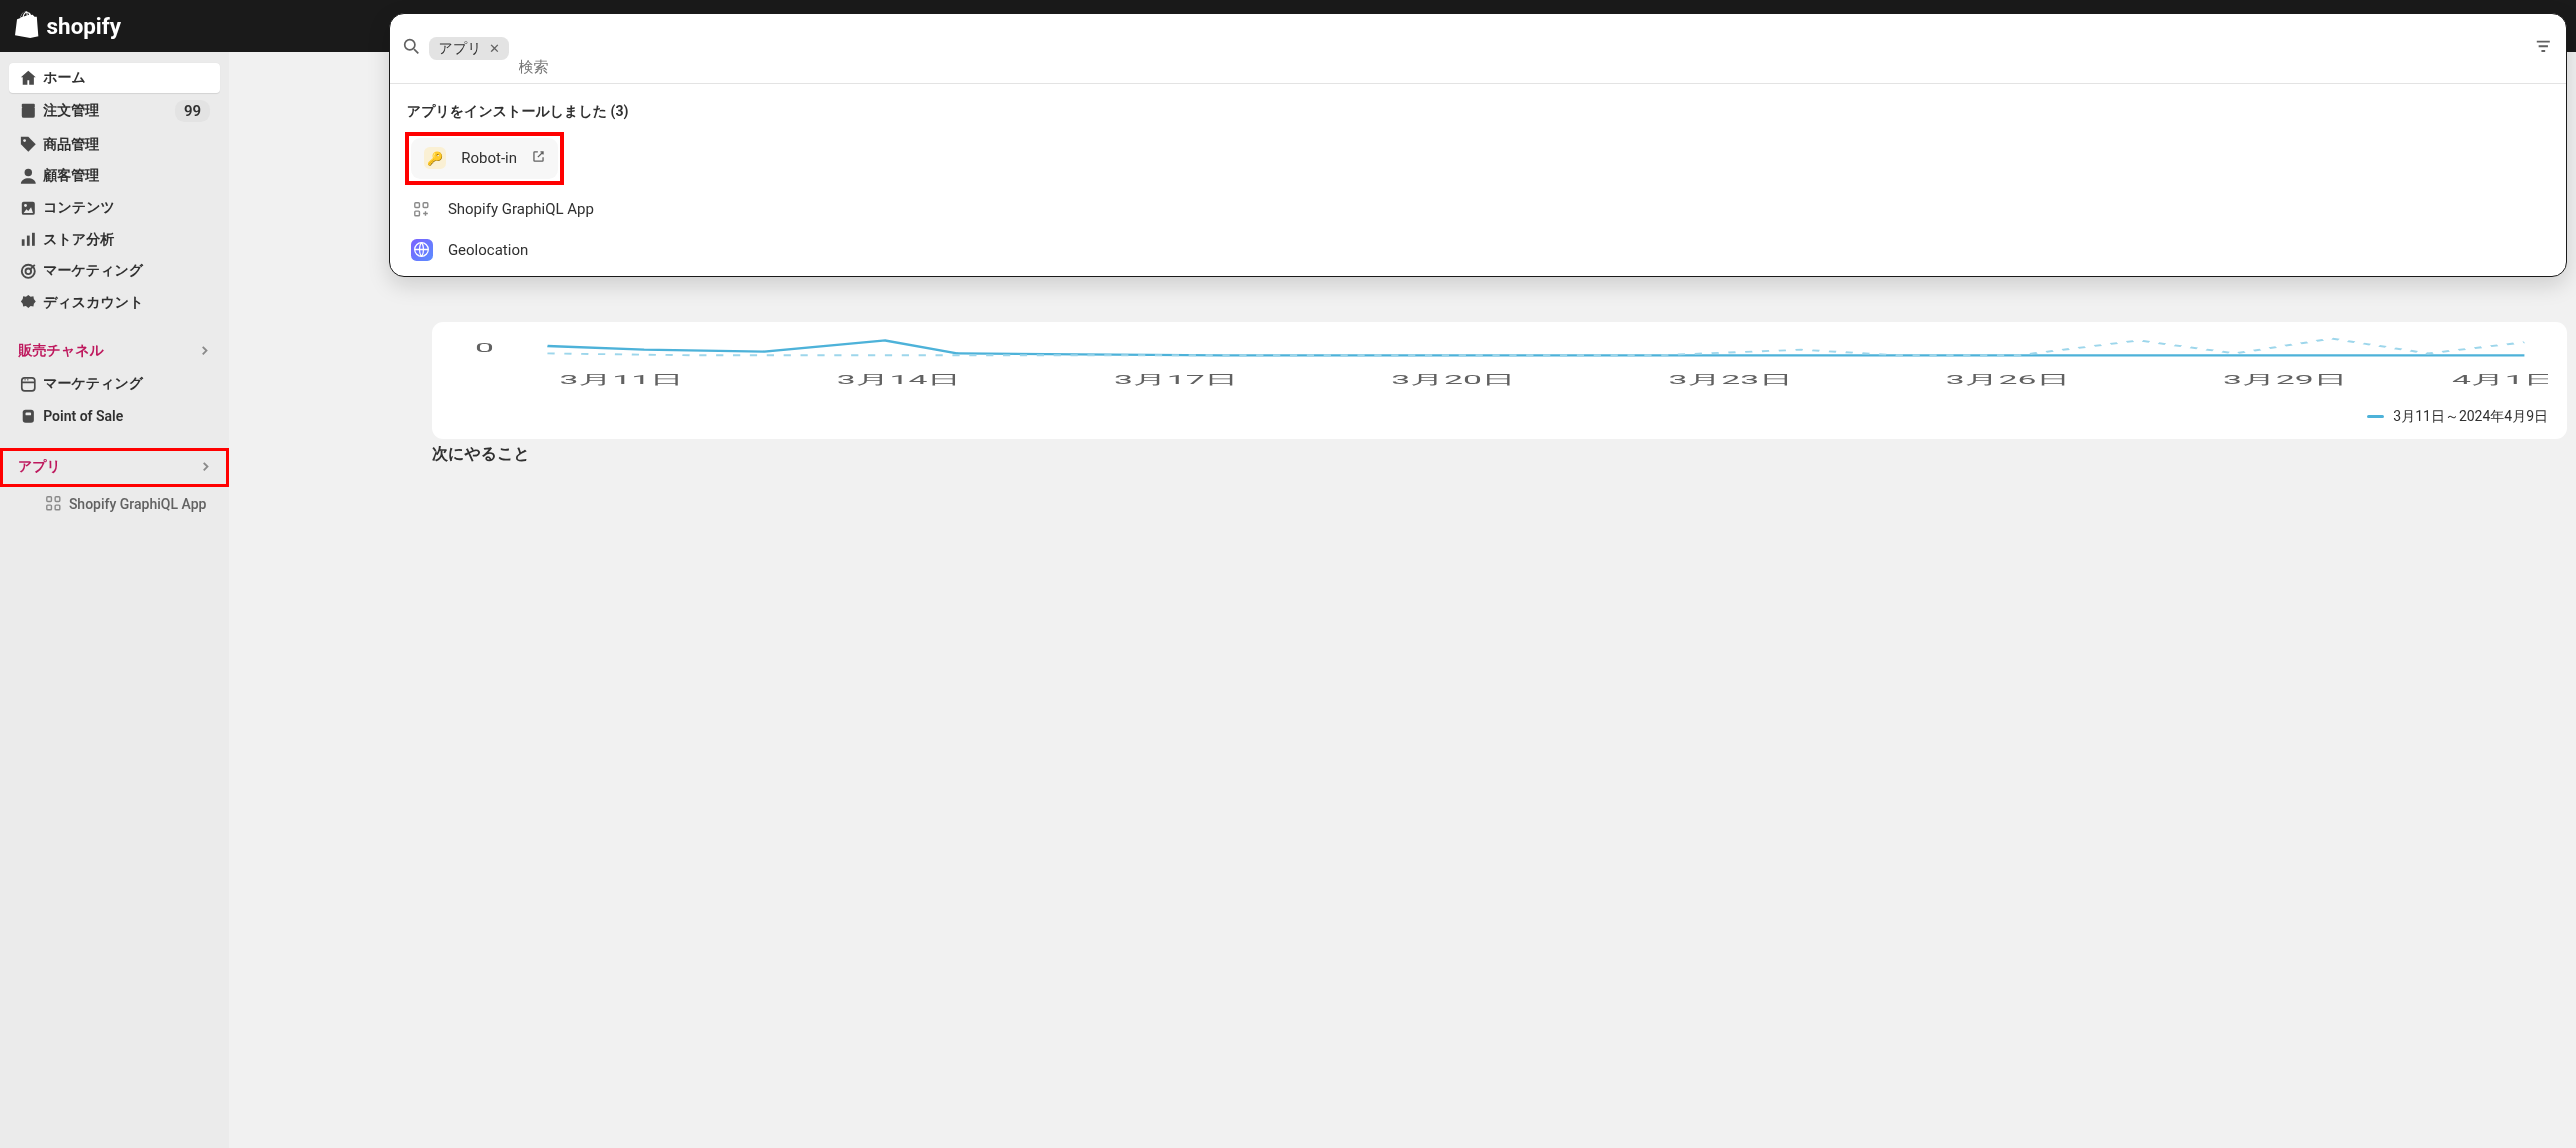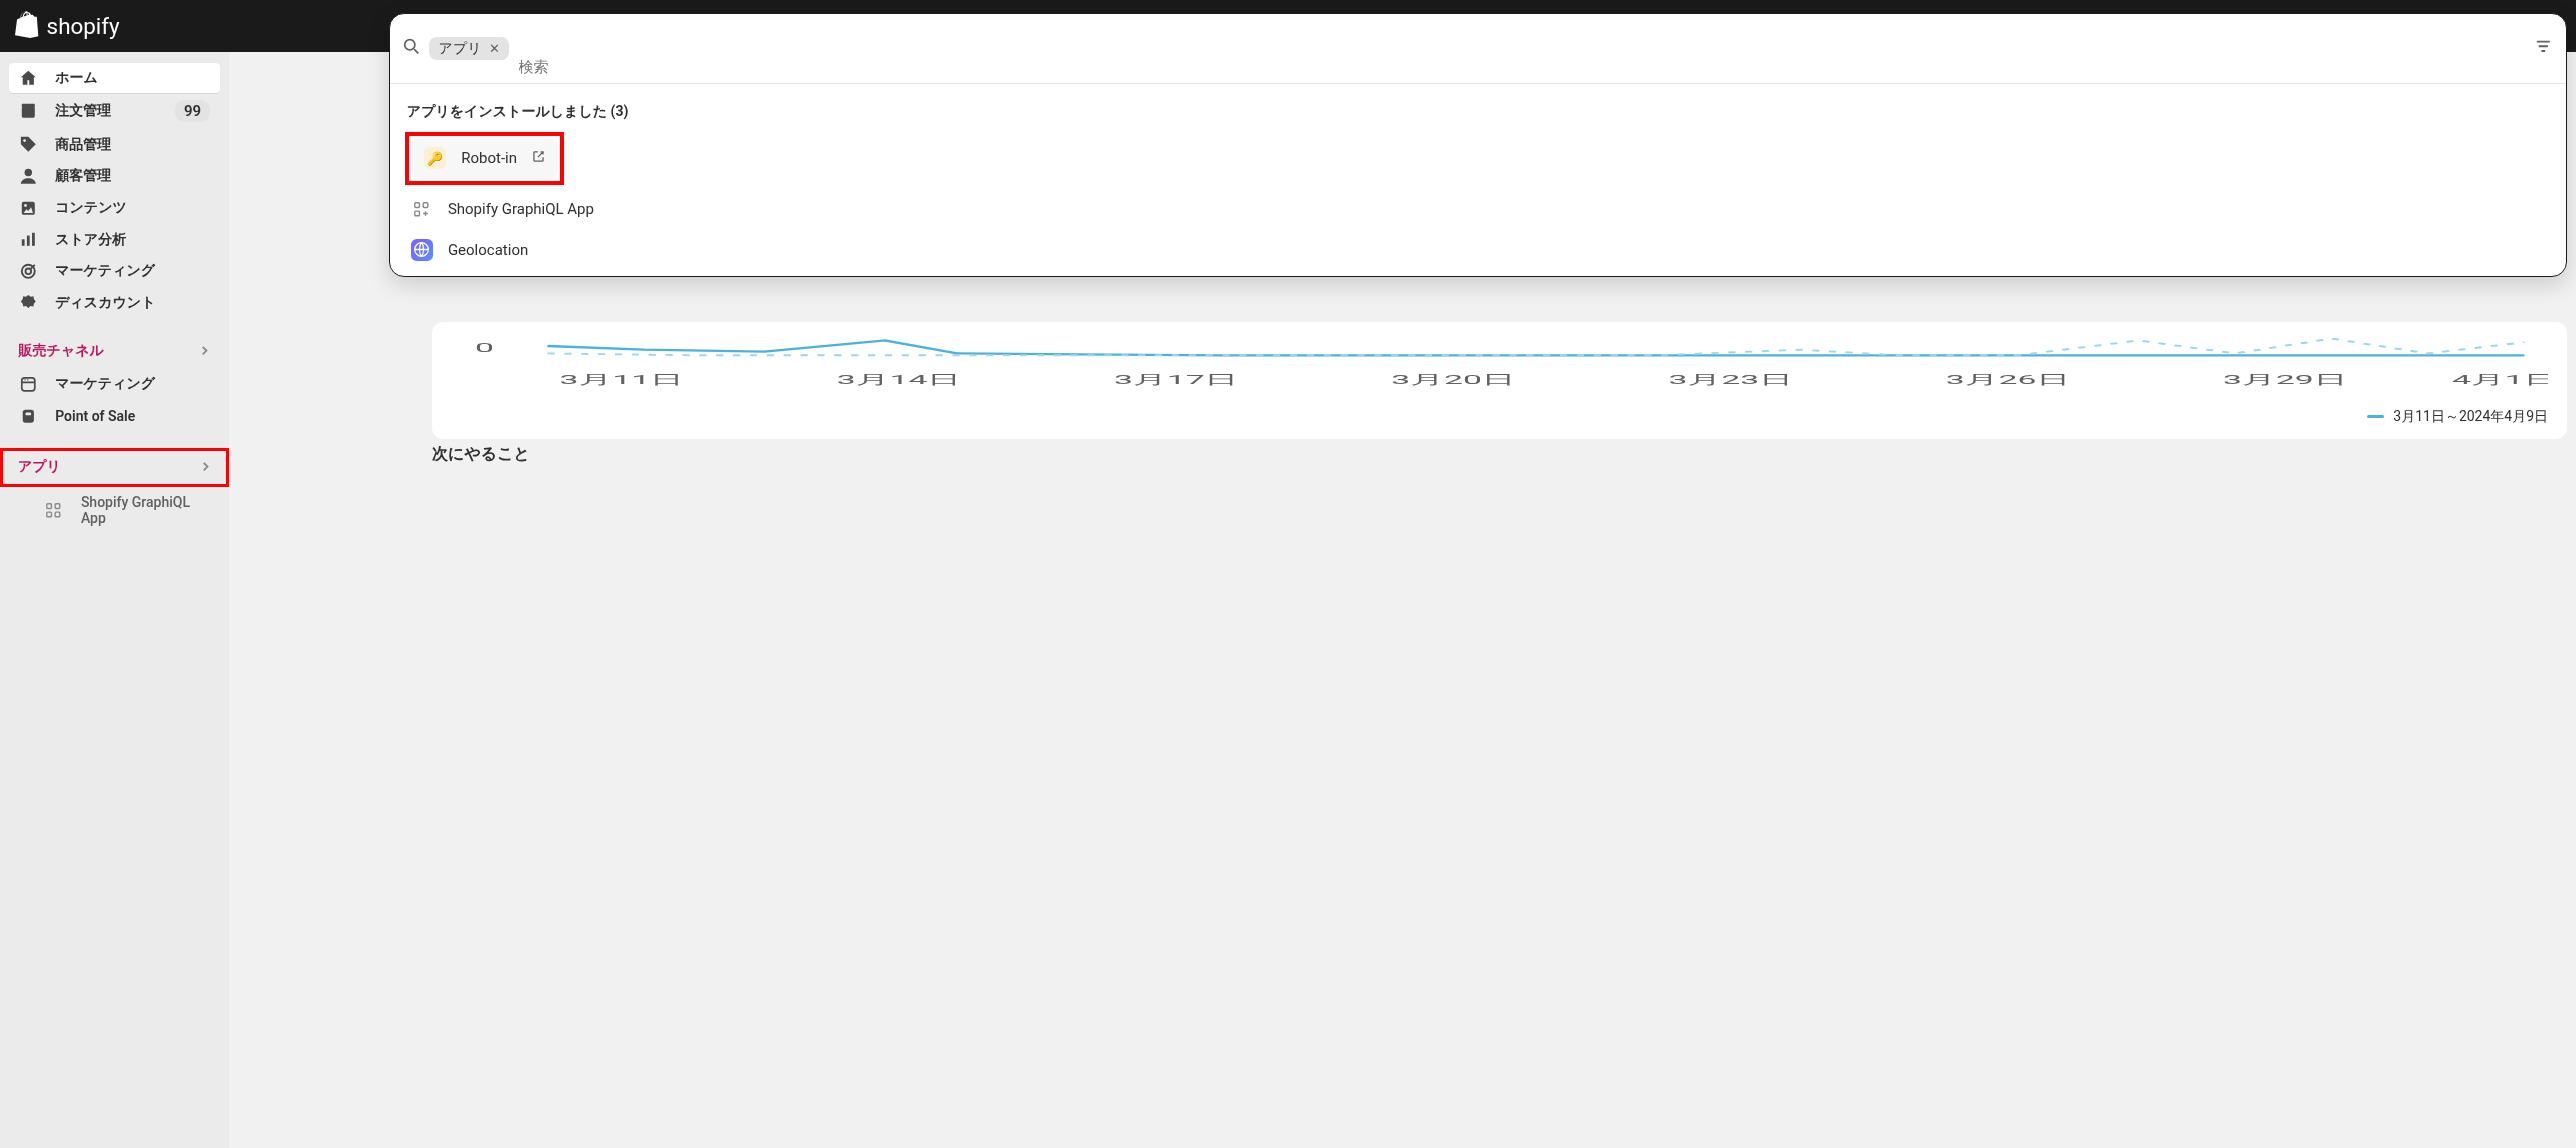--- a/index.html
+++ b/index.html
@@ -20,42 +20,42 @@
       padding: 0 15px;
       position: relative;
       z-index: 10;
     }
     .logo {
       display: flex;
       align-items: center;
       gap: 5.6px;
       color: #fff;
       font-size: 22.4px;
-      font-weight: 400;
+      font-weight: 700;
     }
     .logo svg {
       width: 26px;
       height: 30px;
     }
     .layout {
       display: flex;
       height: calc(100vh - 52px);
     }
     .sidebar {
       width: 229px;
       background: #ebebeb;
       padding: 11.2px 9.3px;
       display: flex;
       flex-direction: column;
       gap: 1.9px;
     }
     .nav-item {
       display: flex;
       align-items: center;
-      gap: 18px;
+      gap: 6px;
       padding: 5.6px 9.3px;
       border-radius: 4px;
       cursor: pointer;
       font-size: 14px;
       font-weight: 600;
       color: #303030;
     }
     .nav-item.active {
       background: #fff;
       box-shadow: 0 0.9px 0.9px rgba(0,0,0,0.1);

